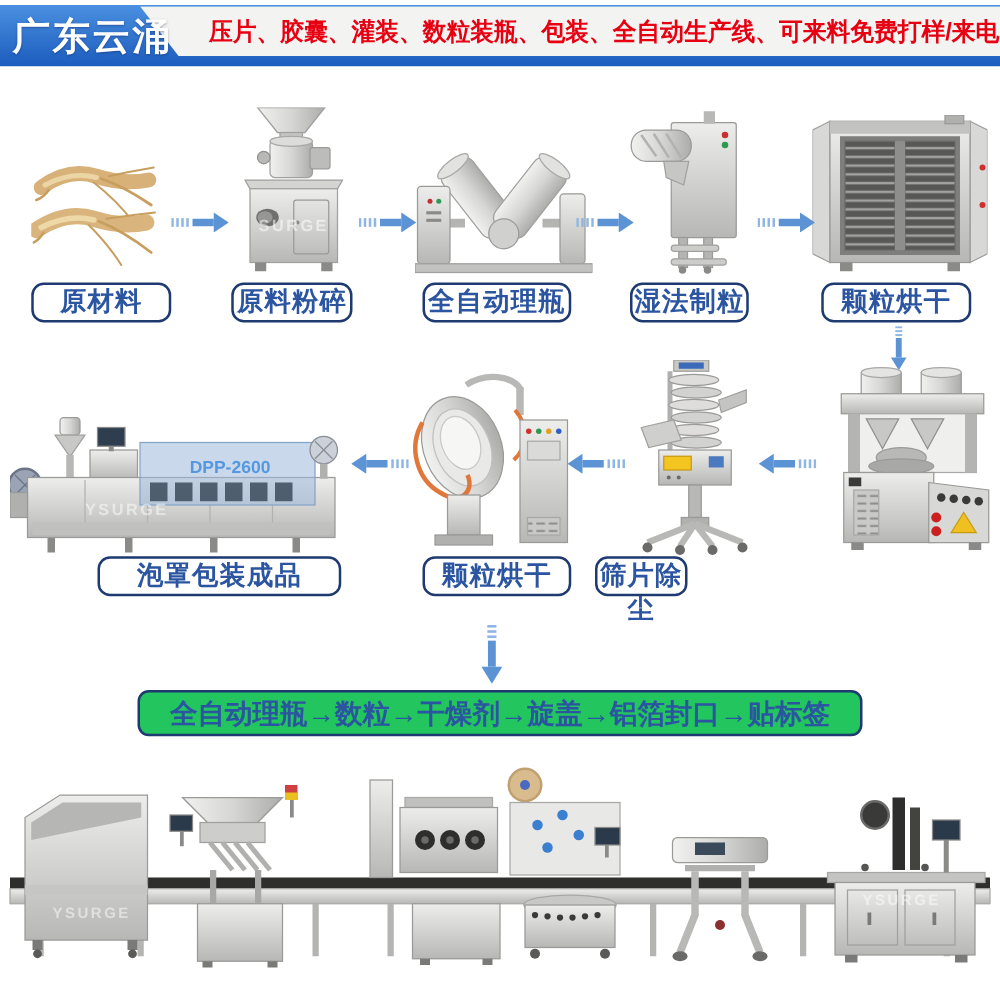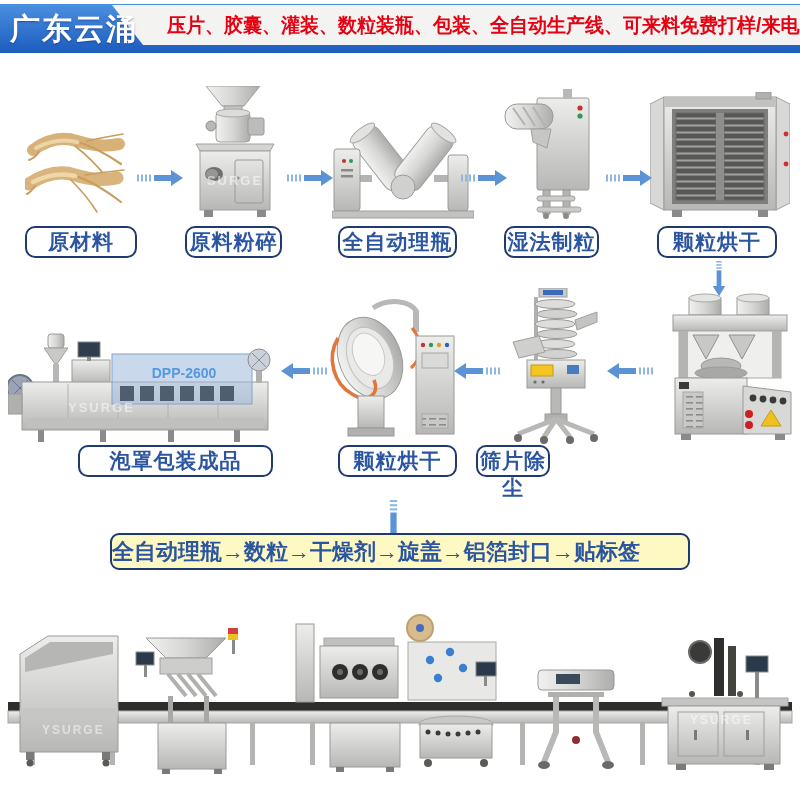--- a/index.html
+++ b/index.html
@@ -14,23 +14,23 @@
       display:flex;align-items:center;}
   .tagline{color:#e60012;font-weight:bold;font-size:20px;white-space:nowrap;
       padding-left:58px;letter-spacing:0;transform:scaleX(.95);transform-origin:left center;}
   .brand{position:absolute;left:10px;top:9px;color:#ffffff;font-weight:bold;
       font-size:30px;letter-spacing:2px;white-space:nowrap;
       text-shadow:0 1px 2px rgba(0,0,60,.35);}
   
   .lbl{position:absolute;box-sizing:border-box;height:32px;border:2px solid #1e3a70;
       border-radius:10px;background:#fff;color:#2b55a0;font-weight:bold;font-size:21px;
       text-align:center;line-height:27px;letter-spacing:1px;}
-  .wide-box{position:absolute;left:110px;top:533px;width:580px;height:37px;
-      box-sizing:border-box;border:2px solid #1e3a70;border-radius:9px;background:#fef9c3;
-      color:#2b55a0;font-weight:bold;font-size:22px;text-align:left;line-height:33px;}
+  .wide-box{position:absolute;left:110px;top:552px;width:580px;height:37px;
+      box-sizing:border-box;border:2px solid #1e3a70;border-radius:9px;background:#22c55e;
+      color:#2b55a0;font-weight:bold;font-size:22px;text-align:center;line-height:33px;}
   .st{position:absolute;}
   svg{display:block;}
 </style>
 </head>
 <body>
 
 <div class="page">
 
   <svg width="0" height="0" style="position:absolute" aria-hidden="true">
     <defs>

